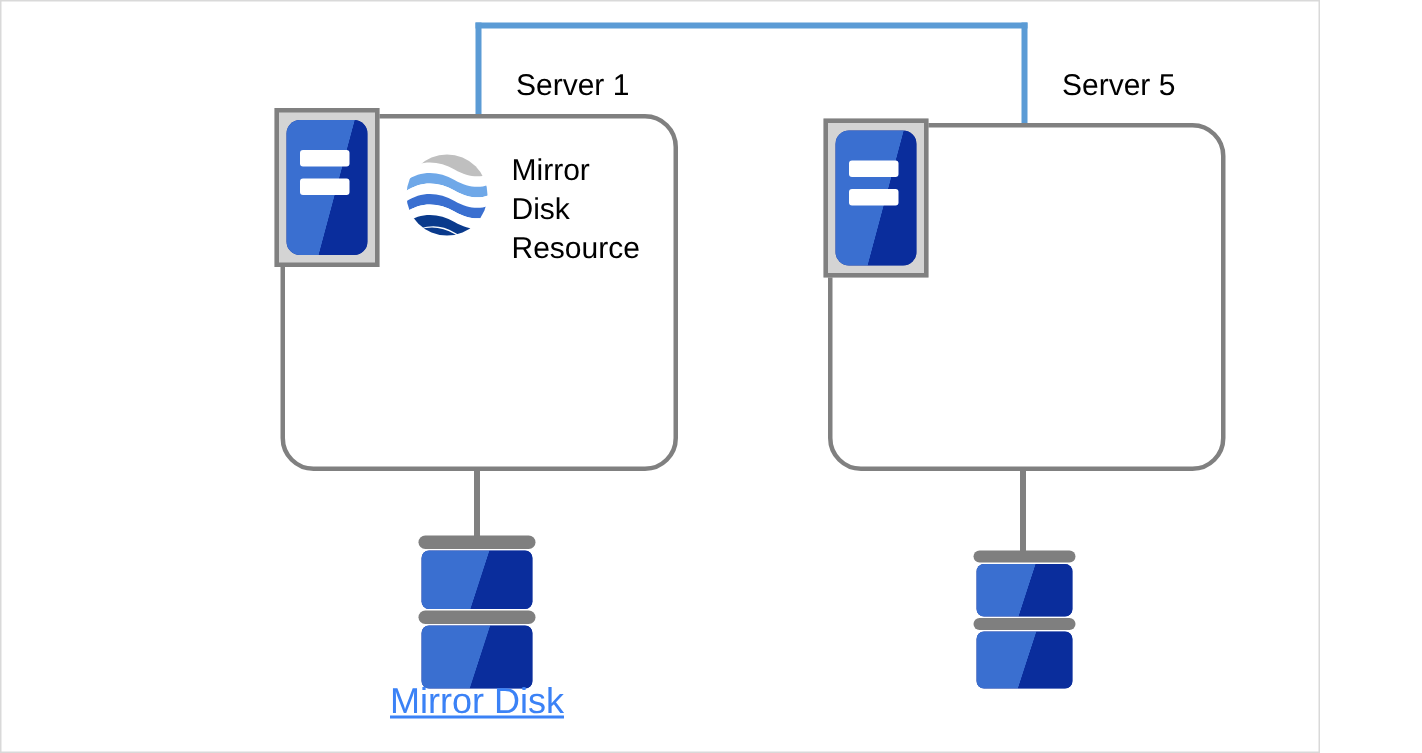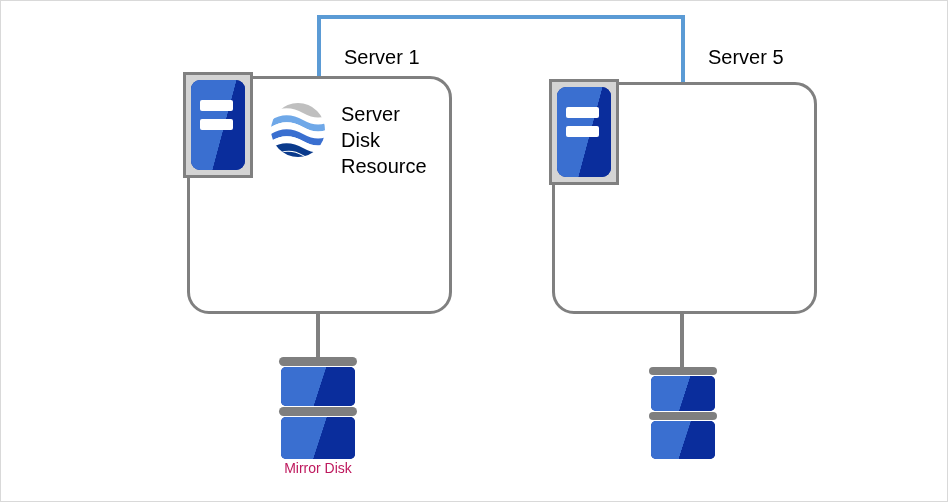--- a/index.html
+++ b/index.html
@@ -6,21 +6,21 @@
   html, body {
     margin: 0;
     padding: 0;
     background: #ffffff;
   }
   body {
     font-family: "Liberation Sans", sans-serif;
   }
   #canvas {
     position: relative;
-    width: 948px;
+    width: 880px;
     height: 502px;
     background: #ffffff;
     border: 1px solid #d9d9d9;
     box-sizing: border-box;
     overflow: hidden;
   }
 
   
   .net-seg {
     position: absolute;
@@ -114,25 +114,26 @@
   }
   .disk-stack .slab .sheen {
     position: absolute;
     inset: 0;
     background: linear-gradient(108deg, #3A6FD0 0%, #3A6FD0 52%, #0A2D9C 52.5%, #0A2D9C 100%);
   }
 
   
   .disk-caption {
     position: absolute;
-    color: #be185d;
-    font-size: 14px;
+    color: #3b82f6;
+    font-size: 24px;
     line-height: 24px;
     white-space: nowrap;
     text-align: center;
+    text-decoration: underline;
   }
 </style>
 </head>
 <body>
 
 <div id="canvas">
 
   <div class="net-seg" style="left:316px; top:14px; width:368px; height:4px;"></div>
   <div class="net-seg" style="left:316px; top:14px; width:4px; height:63px;"></div>
   <div class="net-seg" style="left:680px; top:14px; width:4px; height:69px;"></div>
@@ -164,21 +165,21 @@
         <path d="M -4,31 C 8,19 22,19 34,26 C 46,33 56,31 62,26 L 62,19 C 56,24 46,26 34,19 C 22,12 8,12 -4,24 Z" fill="#6FA8E8"></path>
         <path d="M -4,38 C 8,26 22,26 34,33 C 46,40 56,38 62,33 L 62,26 C 56,31 46,33 34,26 C 22,19 8,19 -4,31 Z" fill="#ffffff"></path>
         <path d="M -4,45 C 8,33 22,33 34,40 C 46,47 56,45 62,40 L 62,33 C 56,38 46,40 34,33 C 22,26 8,26 -4,38 Z" fill="#3A6FD0"></path>
         <path d="M -4,52 C 8,40 22,40 34,47 C 46,54 56,52 62,47 L 62,40 C 56,45 46,47 34,40 C 22,33 8,33 -4,45 Z" fill="#ffffff"></path>
         <path d="M -4,64 C 8,48 22,47 34,54 C 46,61 56,59 62,54 L 62,47 C 56,52 46,54 34,47 C 22,40 8,40 -4,52 Z" fill="#0A3A8C"></path>
         <path d="M -4,70 L 62,70 L 62,56 C 56,61 46,62 34,55 C 22,48 8,49 -4,62 Z" fill="#0A3A8C"></path>
       </g>
     </svg>
   </div>
 
-  <div class="resource-label" style="left:340px; top:100px; width:120px;">Server
+  <div class="resource-label" style="left:340px; top:100px; width:120px;">Mirror
 Disk
 Resource</div>
 
   <div class="server-box" style="left:551px; top:81px; width:265px; height:232px;"></div>
 
   <div class="server-icon" style="left:548px; top:78px; width:70px; height:106px;">
     <div class="tower">
       <div class="sheen"></div>
       <div class="bar b1"></div>
       <div class="bar b2"></div>

